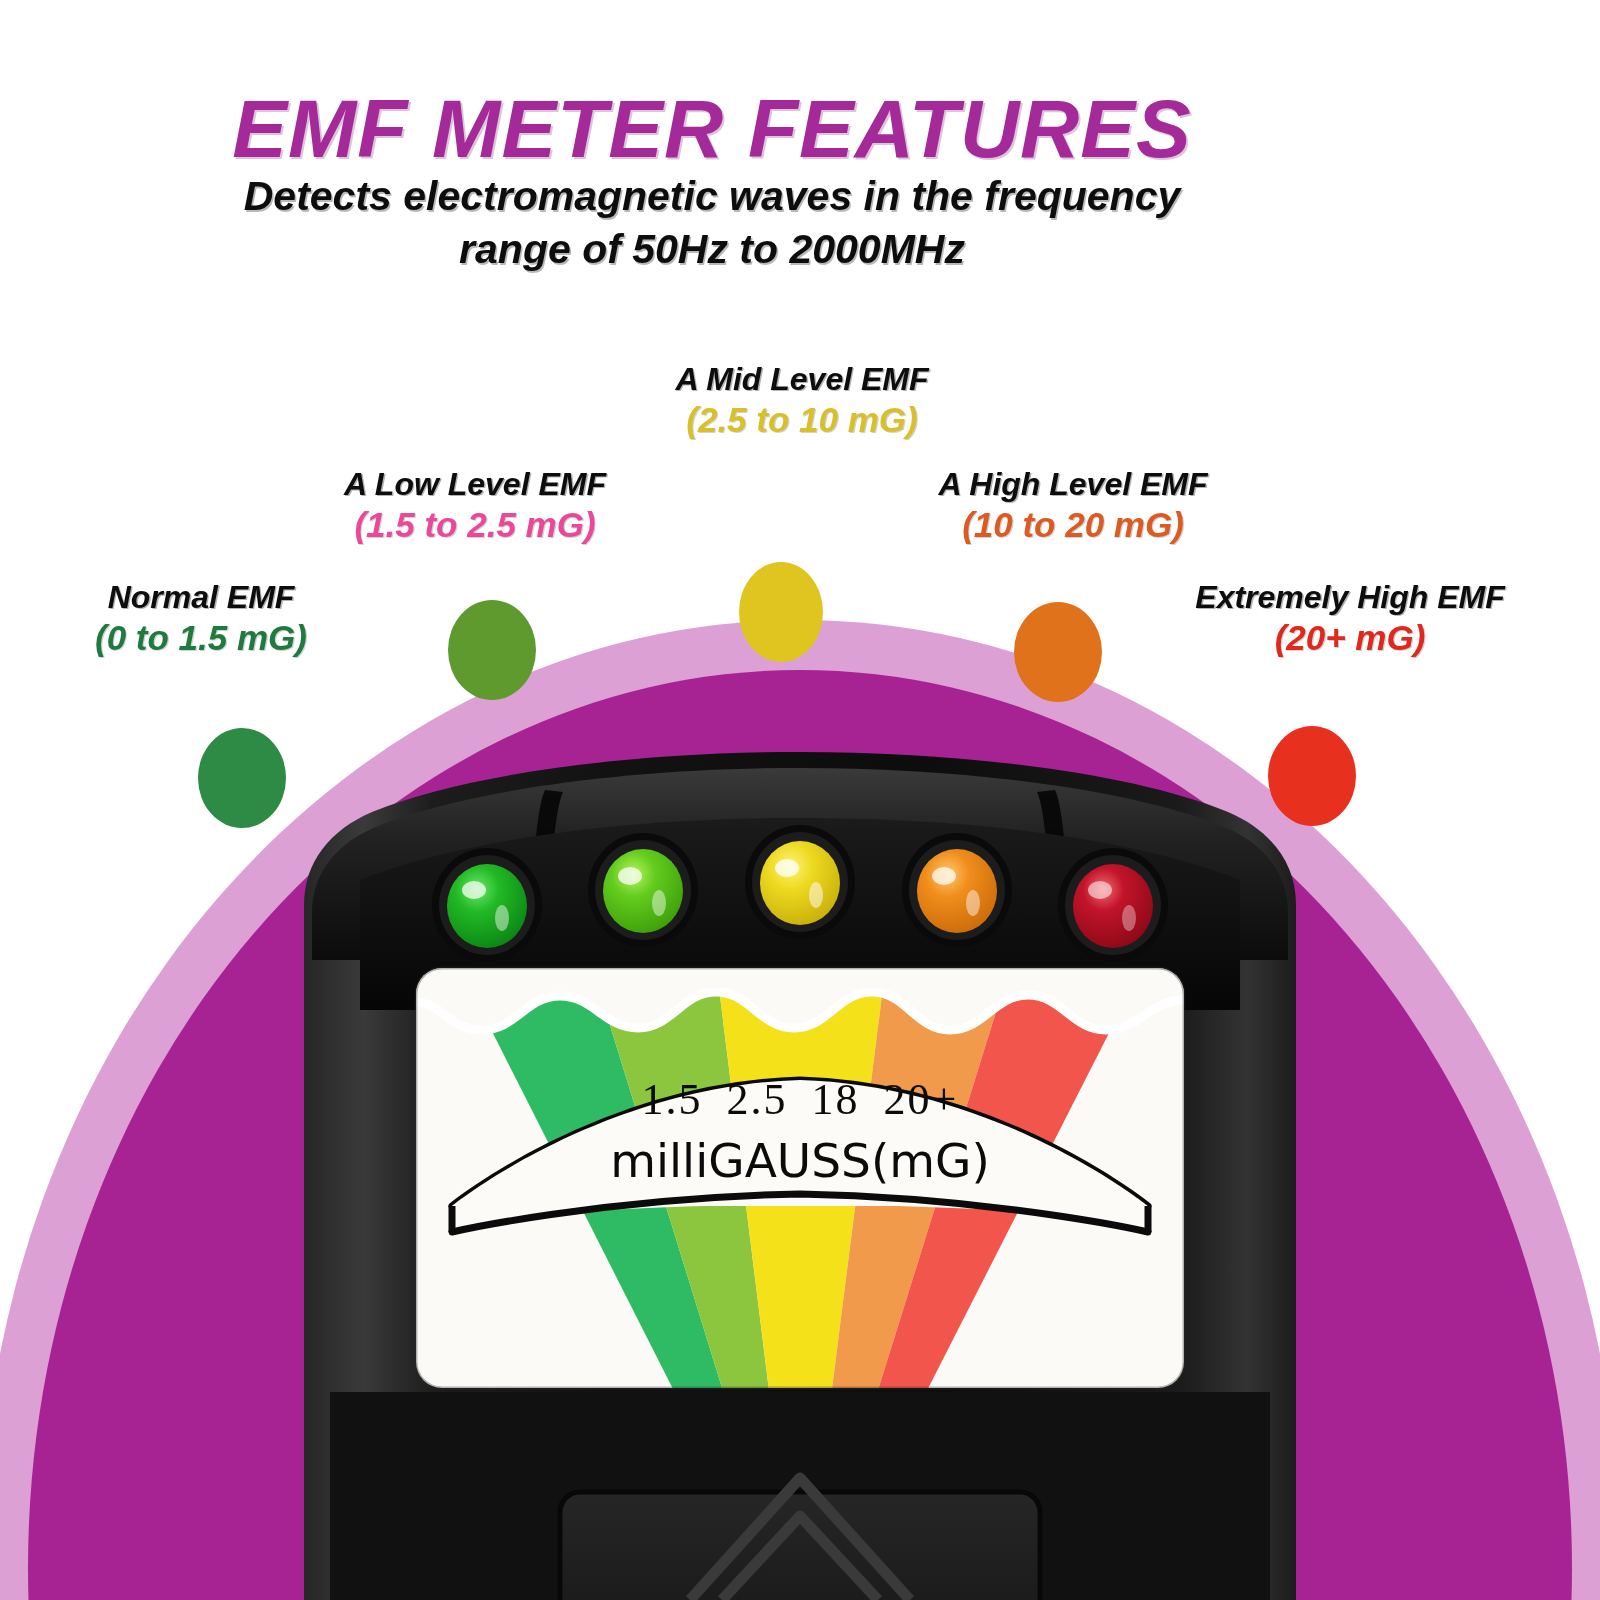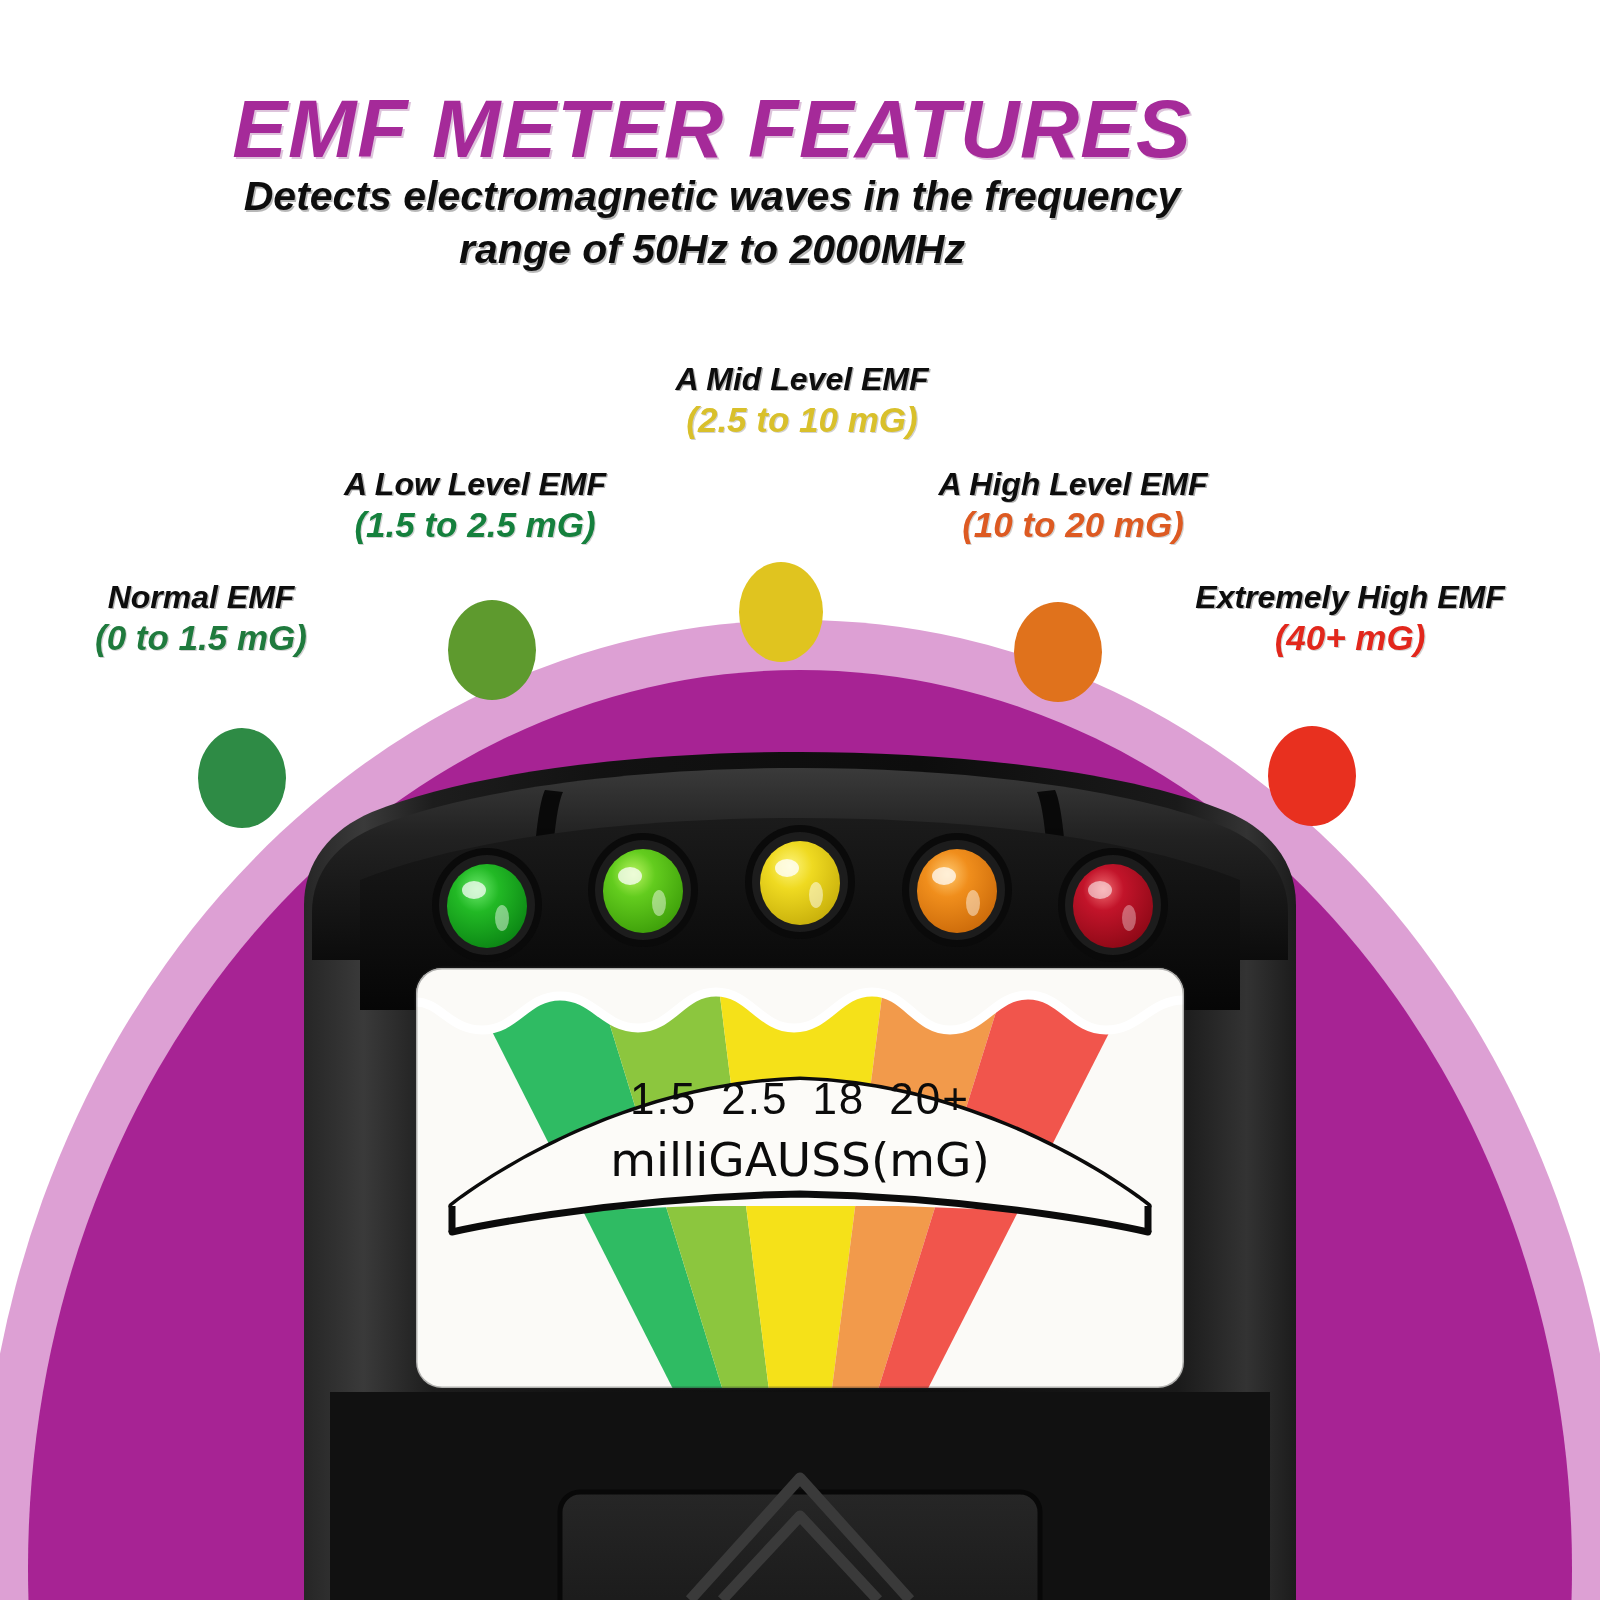--- a/index.html
+++ b/index.html
@@ -54,21 +54,21 @@
 
   
   #device { position:absolute; left:0; top:0; width:1600px; height:1600px; z-index:30; }
 
   
   #scale-text {
     position:absolute; left:470px; top:1070px; width:660px; z-index:36;
     text-align:center; color:#0b0b0b; pointer-events:none;
   }
   #scale-ticks {
-    font-size:44px; letter-spacing:2px; font-family:Liberation Sans, sans-serif;
+    font-size:44px; letter-spacing:2px; font-family:Liberation Serif, serif;
     display:flex; justify-content:center; gap:24px; transform:translateY(4px);
   }
   #scale-ticks span { display:inline-block; }
   #scale-unit {
     font-size:47px; font-family:"DejaVu Sans", sans-serif;
     margin-top:12px; letter-spacing:0px;
   }
 </style>
 </head>
 <body>
@@ -93,33 +93,33 @@
 <div class="dot" id="d-mid" style="background: rgb(224, 196, 31);"></div>
 <div class="dot" id="d-high" style="background: rgb(224, 114, 28);"></div>
 <div class="dot" id="d-ext" style="background: rgb(232, 48, 31);"></div>
 
 <div class="callout" id="c-normal">
   <div class="ttl">Normal EMF</div>
   <div class="rng" style="color: rgb(31, 122, 61);">(0 to 1.5 mG)</div>
 </div>
 <div class="callout" id="c-low">
   <div class="ttl">A Low Level EMF</div>
-  <div class="rng" style="color: #15803d;">(1.5 to 2.5 mG)</div>
+  <div class="rng" style="color: #ec4899;">(1.5 to 2.5 mG)</div>
 </div>
 <div class="callout" id="c-mid">
   <div class="ttl">A Mid Level EMF</div>
   <div class="rng" style="color: rgb(217, 192, 43);">(2.5 to 10 mG)</div>
 </div>
 <div class="callout" id="c-high">
   <div class="ttl">A High Level EMF</div>
   <div class="rng" style="color: rgb(221, 90, 34);">(10 to 20 mG)</div>
 </div>
 <div class="callout" id="c-ext">
   <div class="ttl">Extremely High EMF</div>
-  <div class="rng" style="color: rgb(226, 39, 28);">(40+ mG)</div>
+  <div class="rng" style="color: rgb(226, 39, 28);">(20+ mG)</div>
 </div>
 
 <div id="device">
 <svg width="1600" height="1600" viewBox="0 0 1600 1600">
   <defs>
     <linearGradient id="bodyG" x1="0" y1="0" x2="1" y2="0">
       <stop offset="0" stop-color="#262626"></stop>
       <stop offset="0.06" stop-color="#3a3a3a"></stop>
       <stop offset="0.13" stop-color="#1d1d1d"></stop>
       <stop offset="0.30" stop-color="#121212"></stop>

